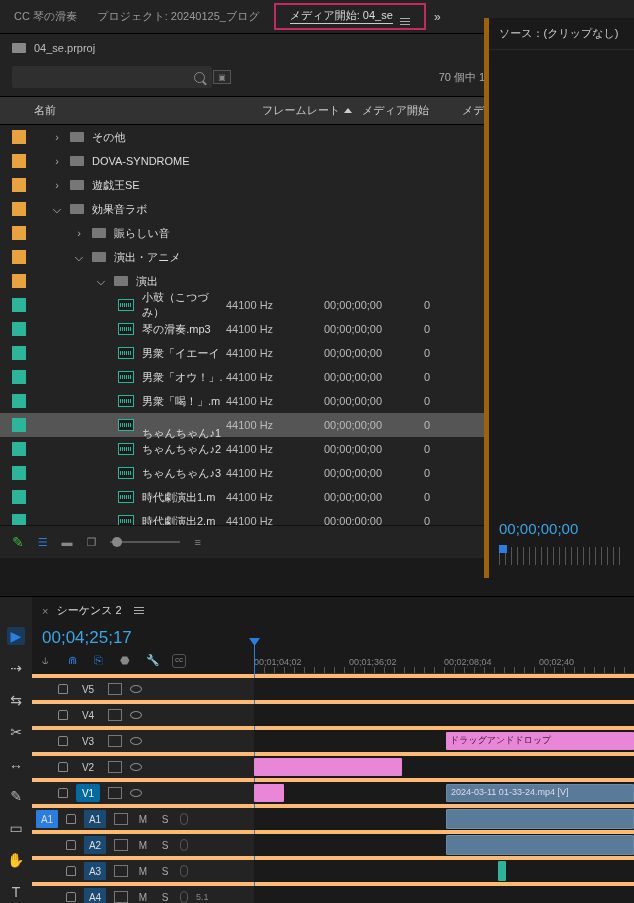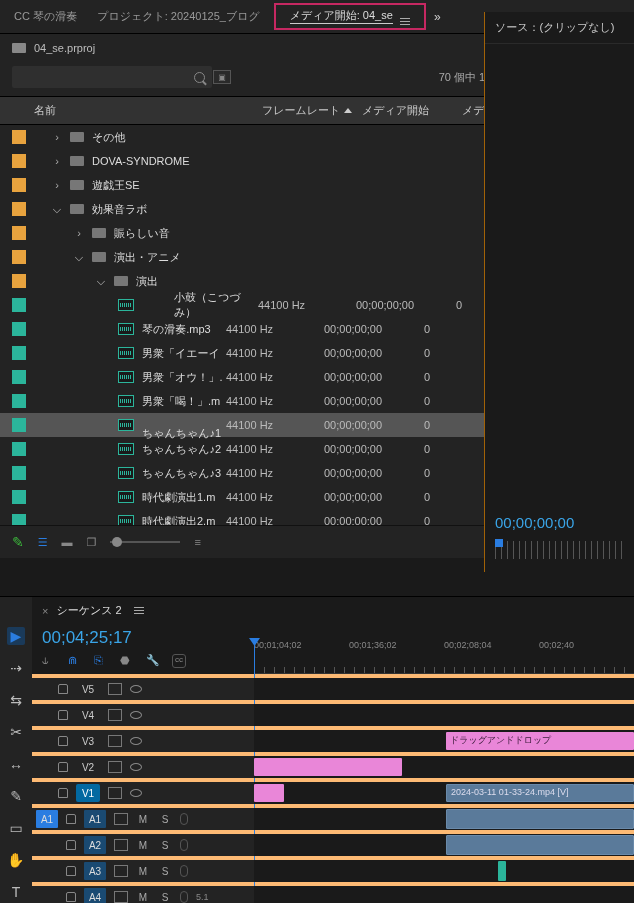--- a/index.html
+++ b/index.html
@@ -26,38 +26,38 @@
   .arrow { width:10px; text-align:center; color:#aaa; cursor:pointer;}
   .folder { width:14px;height:10px;background:#777;border-radius:1px;display:inline-block;}
   .audio-icon{width:16px;height:12px;border:1px solid #2bb59b;display:inline-block;position:relative;background:#1a1a1a;}
   .audio-icon::before{content:"";position:absolute;left:1px;top:3px;width:12px;height:4px;background:linear-gradient(90deg,#2bb59b 1px,transparent 1px) 0 0/2px 100%;} 
   .cell-fr{flex:0 0 98px;color:#bbb;} .cell-ms{flex:0 0 100px;color:#bbb;} .cell-end{flex:1;color:#bbb;}
   .panel-toolbar{display:flex;align-items:center;gap:14px;padding:8px 12px;background:#232323;border-top:1px solid #111;}
   .pen-icon{color:#3dbb3d;font-size:14px;}
   .slider-track{width:70px;height:2px;background:#555;display:flex;align-items:center;}
   .slider-thumb{width:10px;height:10px;border-radius:50%;background:#888;margin-left:2px;}
   
-  .source-panel{position:absolute;top:12px;right:0;width:150px;height:560px;background:#1a1a1a;border-left:1px solid #a16207;}
+  .source-panel{position:absolute;top:18px;right:0;width:150px;height:560px;background:#1a1a1a;border-left:5px solid #a16207;}
   .source-tab{padding:8px 10px;color:#ccc;border-bottom:1px solid #2a2a2a;font-size:11px;}
   .source-tc{color:#3aa5e8;font-size:15px;padding:10px;}
   .ruler{height:18px;background:repeating-linear-gradient(90deg,#555 0,#555 1px,transparent 1px,transparent 6px);margin:0 10px;position:relative;}
   .playhead2{width:8px;height:8px;background:#2a7de1;position:absolute;left:0;top:-2px;}
   
   .timeline-panel{position:absolute;left:0;right:0;top:596px;bottom:0;background:#1a1a1a;border-top:1px solid #000;display:flex;}
   .tools-col{width:38px;background:#232323;display:flex;flex-direction:column;align-items:center;gap:14px;padding-top:30px;}
   .tool{width:18px;height:18px;display:flex;align-items:center;justify-content:center;color:#bbb;font-size:14px;}
   .tool.active{color:#2a7de1;background:#1a3a5a;border-radius:2px;padding:2px;}
   .tl-main{flex:1;display:flex;flex-direction:column;}
   .seq-tab{display:flex;align-items:center;gap:8px;padding:6px 10px;color:#ddd;}
   .close-x{color:#888;}
   .tl-tc{color:#3aa5e8;font-size:17px;font-weight:500;padding:4px 10px;}
   .tl-controls{display:flex;align-items:center;gap:12px;padding:2px 10px 6px 10px;}
   .ctrl{width:14px;height:14px;color:#888;}
   .tl-ruler{flex:1;position:relative;background:#1a1a1a;color:#888;font-size:9px;border-bottom:1px solid #333;}
-  .tick-labels{display:flex;} .tick-labels span{flex:0 0 95px;}
+  .tick-labels{display:flex;margin-top:17px;} .tick-labels span{flex:0 0 95px;}
   .ruler-ticks{position:absolute;left:0;right:0;bottom:0;height:6px;background:repeating-linear-gradient(90deg,#555 0,#555 1px,transparent 1px,transparent 10px);}
   .playhead{position:absolute;left:0;top:0;width:1px;height:300px;background:#2a7de1;}
   .playhead::before{content:"";position:absolute;top:-2px;left:-5px;width:11px;height:8px;background:#2a7de1;clip-path:polygon(0 0,100% 0,50% 100%);}
   .track-row{display:flex;height:26px;border-top:4px solid #fdba74;}
   .th{width:222px;background:#232323;display:flex;align-items:center;padding-left:26px;gap:8px;}
   .lock{width:10px;height:10px;border:1px solid #888;border-radius:2px 2px 0 0;position:relative;}
   .trk-lbl{width:24px;height:18px;display:flex;align-items:center;justify-content:center;font-size:10px;color:#ccc;border-radius:2px;}
   .trk-lbl.on{background:#0369a1;color:#fff;}
   .toggle{width:14px;height:12px;border:1px solid #777;}
   .eye{width:12px;height:8px;border:1px solid #888;border-radius:50%;}
@@ -176,21 +176,21 @@
       <span style="width: 8px;"></span>
       <span class="folder"></span>
       <span style="width: 8px;"></span>
       <span>演出</span>
     </div>
     <div class="row">
       <span class="swatch sw-teal"></span>
       <span style="width: 88px;"></span>
       <span class="audio-icon"></span>
       <span style="width: 8px;"></span>
-      <span style="width: 84px; overflow: hidden; margin-left: 32px;">小鼓（こつづみ）</span>
+      <span style="width: 84px; overflow: hidden;">小鼓（こつづみ）</span>
       <span class="cell-fr">44100 Hz</span>
       <span class="cell-ms">00;00;00;00</span>
       <span class="cell-end">0</span>
     </div>
     <div class="row">
       <span class="swatch sw-teal"></span>
       <span style="width: 88px;"></span>
       <span class="audio-icon"></span>
       <span style="width: 8px;"></span>
       <span style="width: 84px; overflow: hidden;">琴の滑奏.mp3</span>

